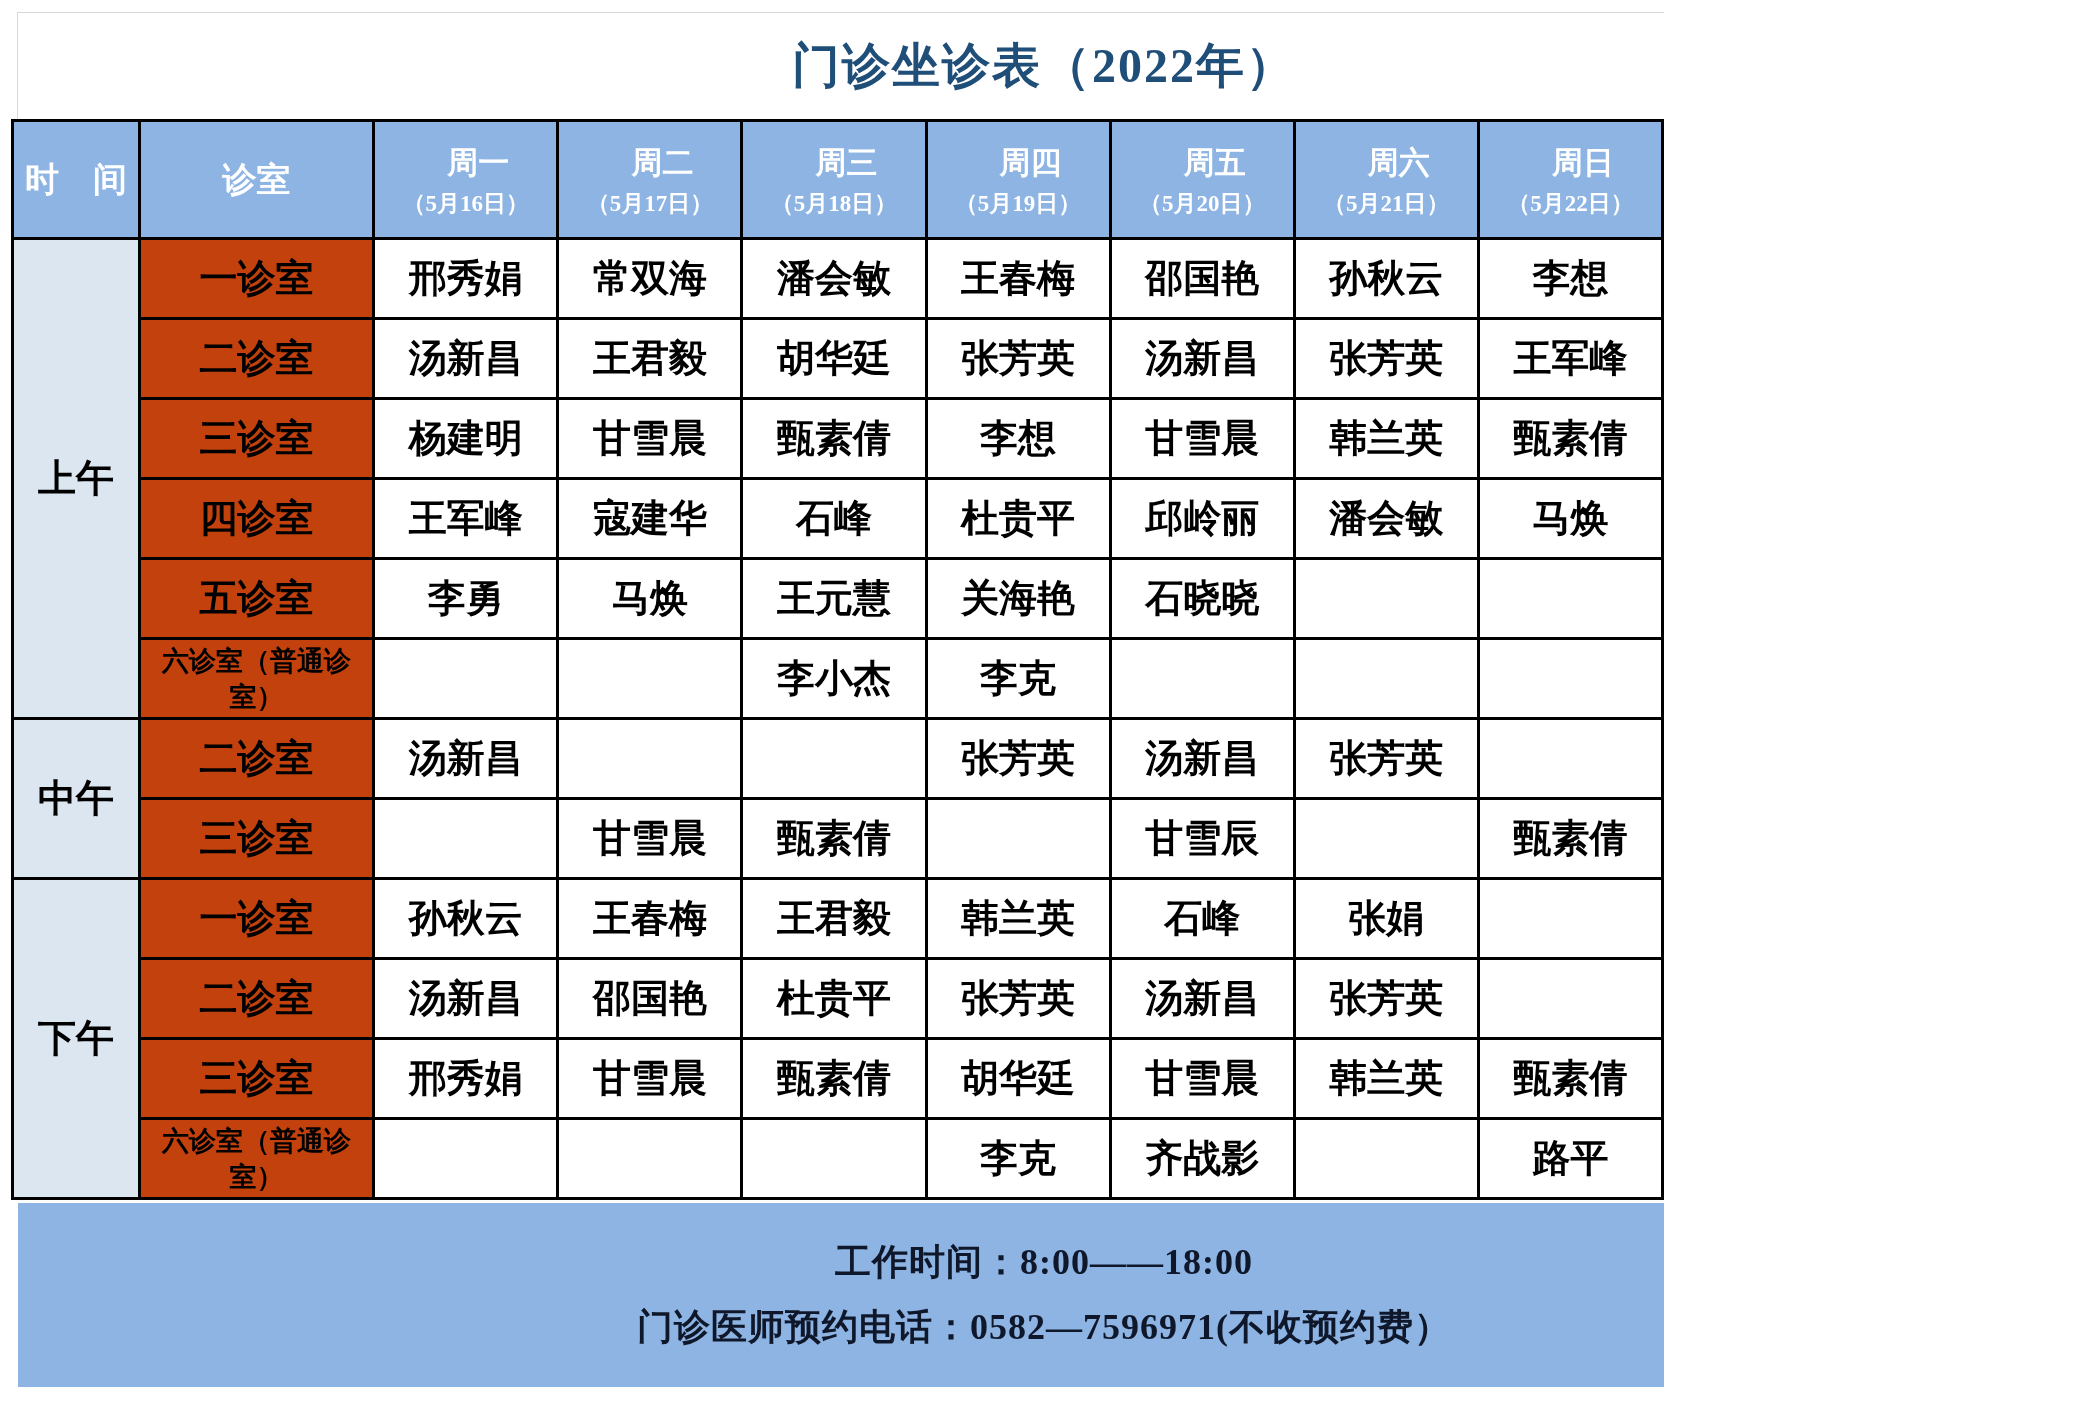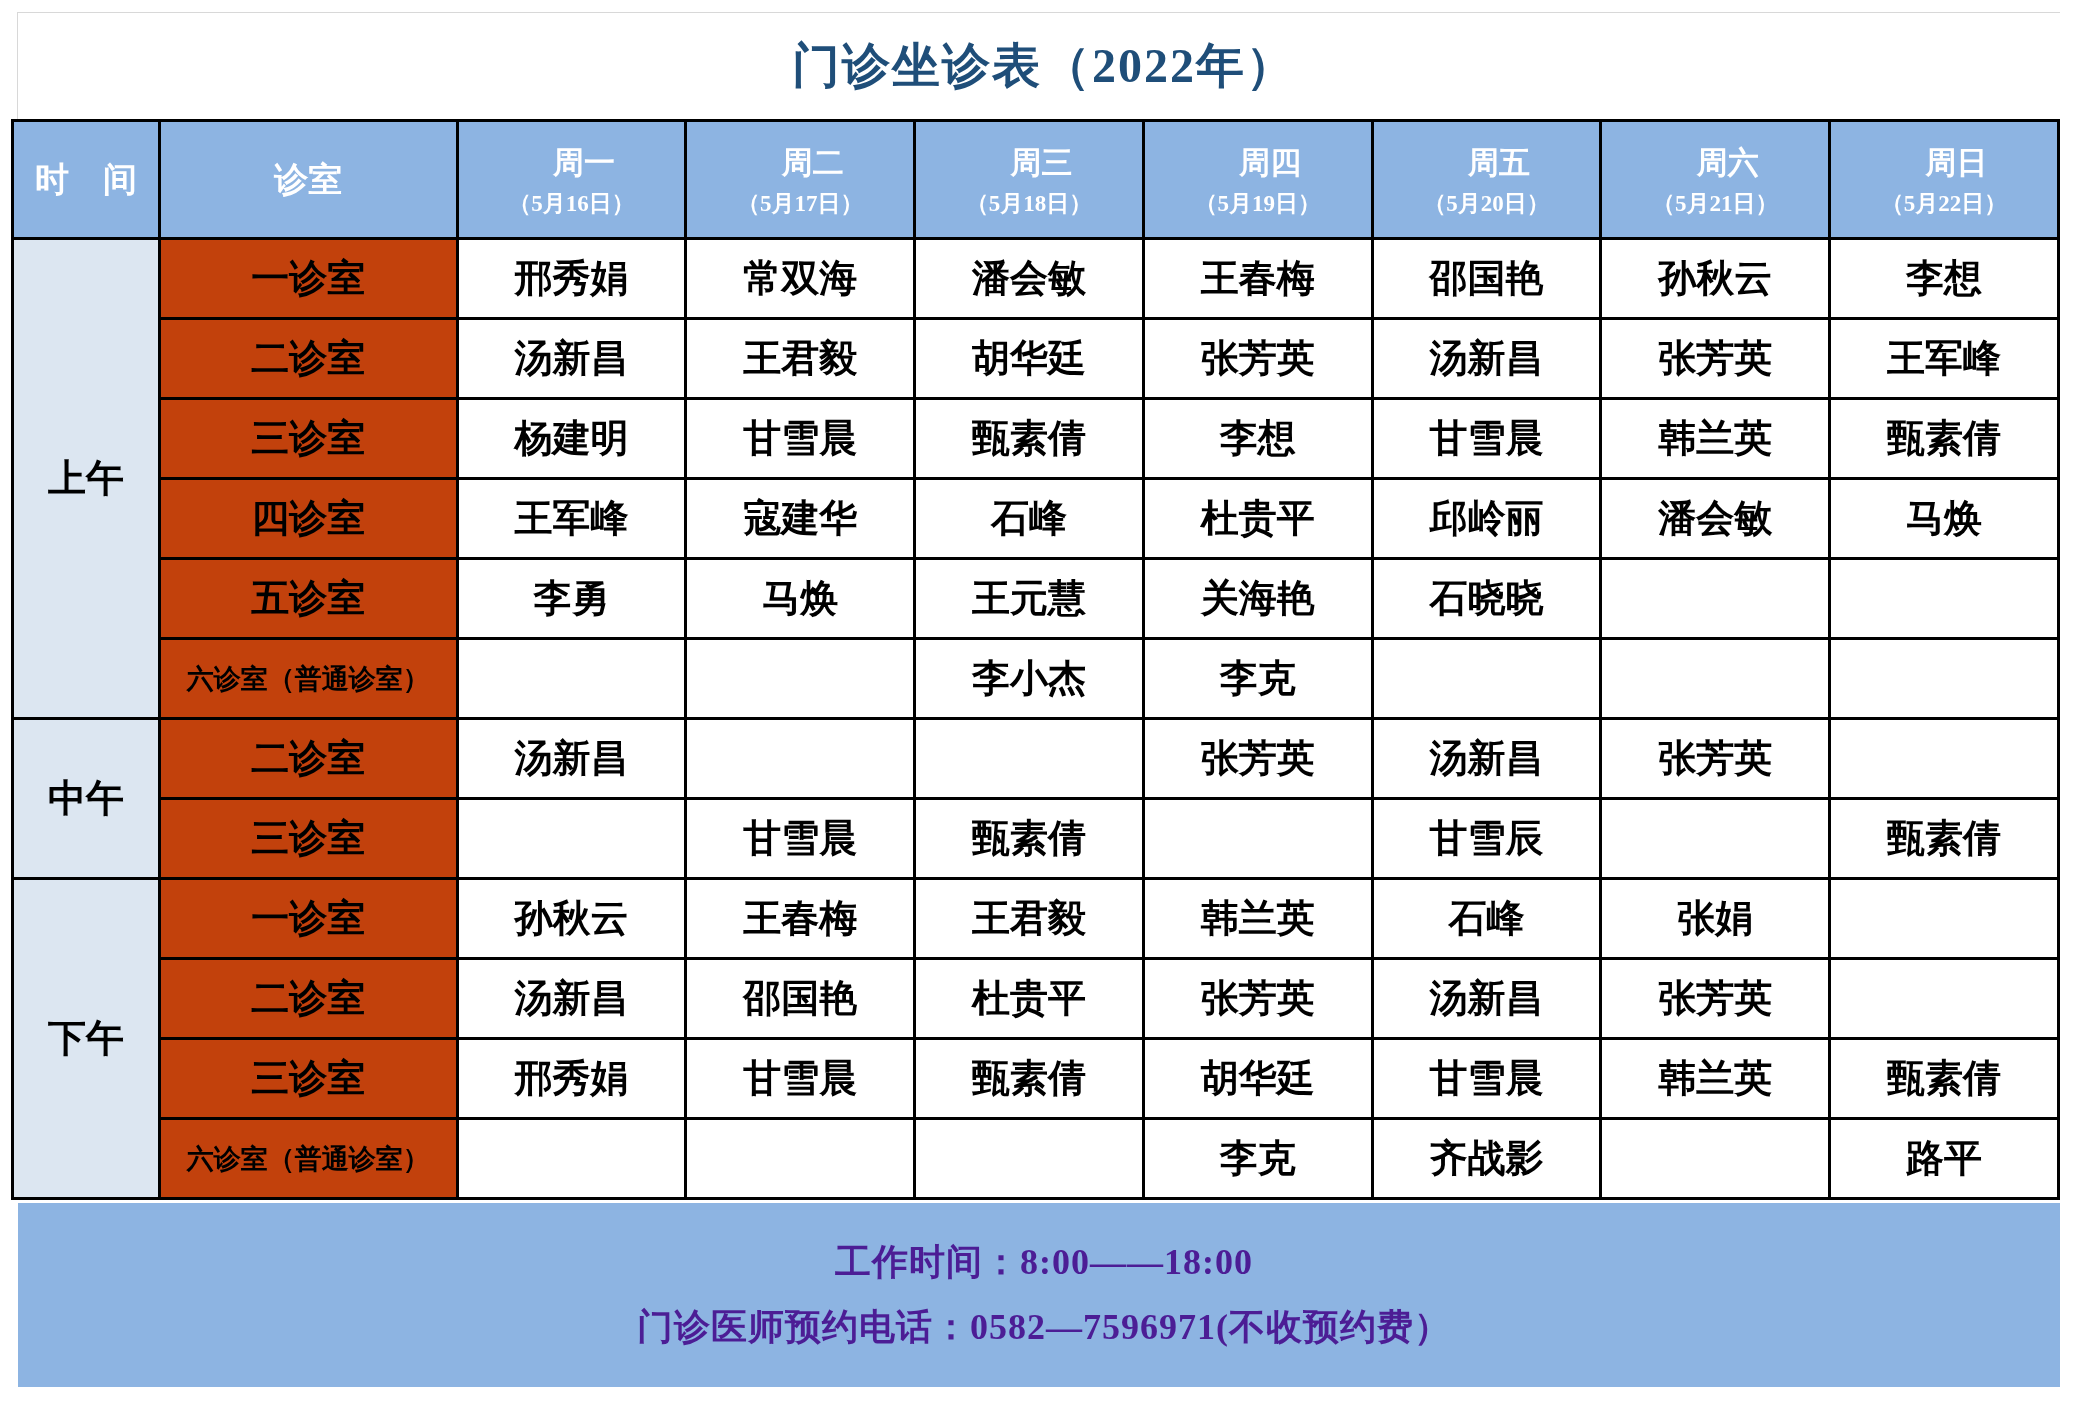--- a/index.html
+++ b/index.html
@@ -1,16 +1,16 @@
 <!DOCTYPE html>
 <html><head>
 <meta charset="utf-8">
 <style>
   html,body{margin:0;padding:0;background:#ffffff;}
-  .page{position:relative;width:2060px;height:1406px;background:#ffffff;overflow:hidden;
+  .page{position:relative;width:1664px;height:1406px;background:#ffffff;overflow:hidden;
         font-family:"Liberation Serif","DejaVu Serif",serif;}
   .sheet-edge{position:absolute;left:17px;top:12px;width:2054px;height:108px;border:1px solid #d8d8d8;border-bottom:none;}
   .title{position:absolute;left:18px;top:13px;width:2052px;height:106px;display:flex;
          align-items:center;justify-content:center;font-weight:700;font-size:48px;
          color:#1F4E79;letter-spacing:2px;}
   table.schedule{position:absolute;left:11px;top:119px;border-collapse:collapse;table-layout:fixed;}
   .schedule th,.schedule td{border:3px solid #000;padding:0;text-align:center;vertical-align:middle;overflow:hidden;}
   .schedule thead tr{height:118px;}
   .schedule tbody tr{height:80px;}
   col.time-col{width:147px;}
@@ -18,21 +18,21 @@
   col.day-col{width:229px;}
   .th{background:#8DB4E2;color:#ffffff;font-weight:700;font-size:34px;}
   .day-name{font-size:31px;line-height:1.55;font-weight:700;padding-left:25px;}
   .day-date{font-size:23px;line-height:1.45;font-weight:700;}
   .sec{background:#DCE6F1;font-size:38px;font-weight:700;color:#000;}
   .room{font-size:38px;font-weight:700;color:#000;background:#c2410c;}
   .room.sm{font-size:27px;}
   .c{font-size:38px;font-weight:700;color:#000;background:#fff;}
   .footer{position:absolute;left:18px;top:1203px;width:2052px;height:184px;background:#8DB4E2;
           display:flex;flex-direction:column;align-items:center;justify-content:center;gap:16px;
-          color:#4c1d95;font-weight:700;font-size:36px;letter-spacing:1px;}
+          color:#0f172a;font-weight:700;font-size:36px;letter-spacing:1px;}
 </style>
 </head>
 <body>
 
 <div class="page">
   <div class="sheet-edge"></div>
   <div class="title">门诊坐诊表（2022年）</div>
 
   <table class="schedule">
     <colgroup>

